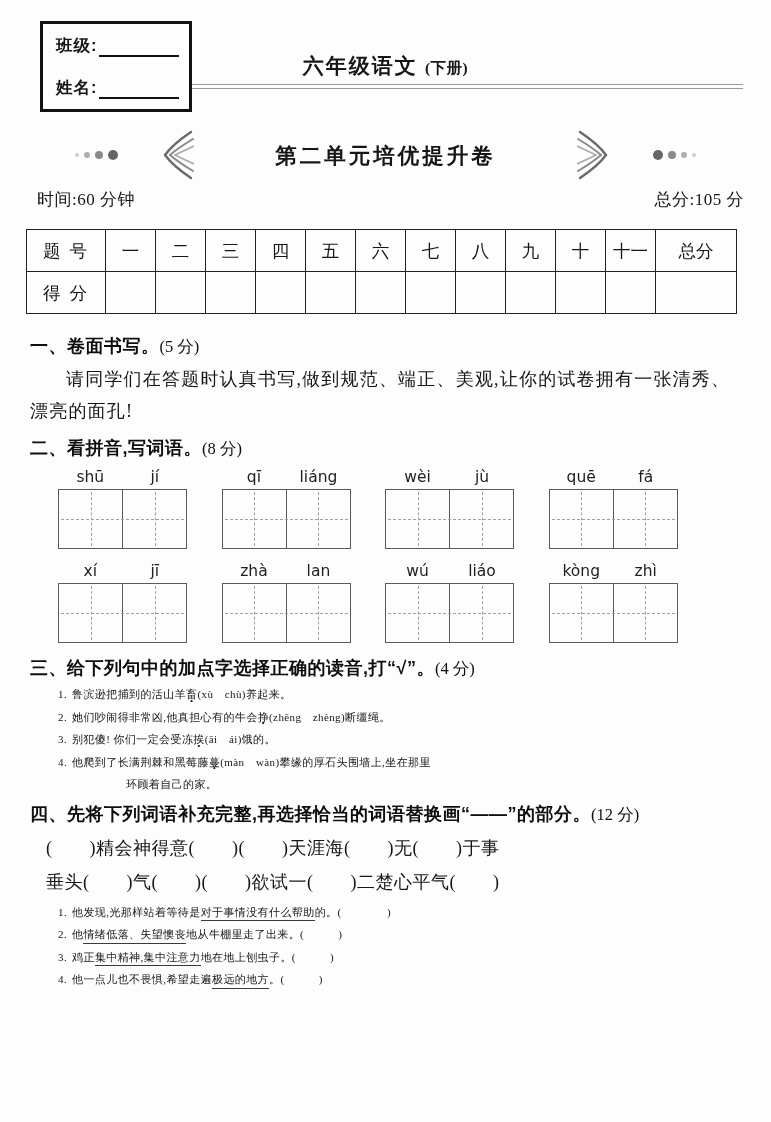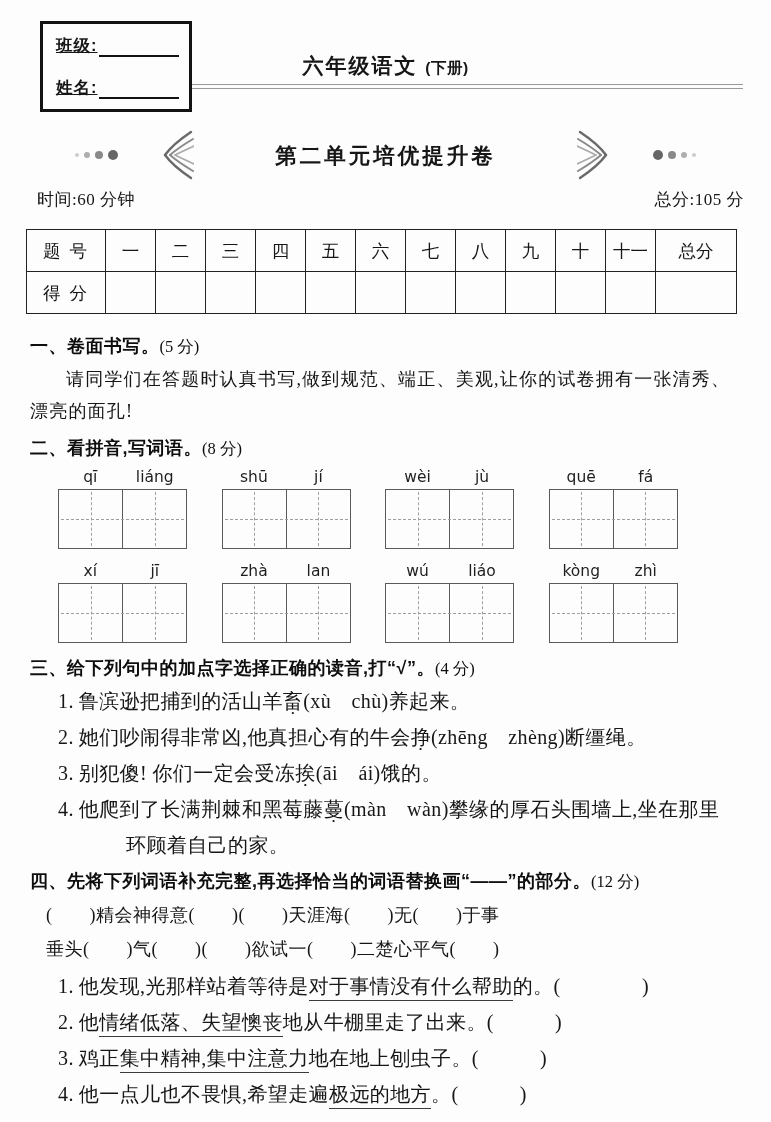--- a/index.html
+++ b/index.html
@@ -3,27 +3,27 @@
 <meta charset="utf-8">
 <style>
   html,body{margin:0;padding:0;background:#f4f4f4;}
   .page{position:relative;width:771px;height:1122px;background:#fdfdfd;margin:0 auto;
         font-family:"Liberation Serif",serif;color:#161616;overflow:hidden;}
 
   
   .hdr{position:absolute;top:0;left:0;right:0;height:228px;}
   .info-box{position:absolute;left:40px;top:21px;width:152px;height:91px;border:3.5px solid #121212;
             box-sizing:border-box;padding:11px 10px 10px 13px;display:flex;flex-direction:column;
-            justify-content:space-between;background:#fdfdfd;text-decoration:underline;}
+            justify-content:space-between;background:#fdfdfd;}
   .info-line{font-family:"Liberation Sans",sans-serif;font-weight:700;font-size:16.5px;
              display:flex;align-items:flex-end;letter-spacing:1px;}
   .wline{display:inline-block;flex:1;height:5px;border-bottom:2.2px solid #121212;margin-left:1px;}
 
   .book-title{position:absolute;left:0;right:0;top:52px;text-align:center;
-              font-family:Liberation Sans, sans-serif;font-weight:700;font-size:21px;letter-spacing:2px;}
+              font-family:Liberation Serif, serif;font-weight:700;font-size:21px;letter-spacing:2px;}
   .bt-vol{font-size:15.5px;letter-spacing:0.5px;}
 
   .double-rule{position:absolute;left:192px;right:28px;top:84px;height:3px;
                border-top:1.5px solid #9a9a9a;border-bottom:1.5px solid #9a9a9a;}
 
   .banner{position:absolute;left:0;right:0;top:129px;display:flex;align-items:center;justify-content:center;gap:35px;}
   .banner-title{font-family:"Liberation Sans",sans-serif;font-weight:700;font-size:21.5px;
                 letter-spacing:3px;margin:0 46px;white-space:nowrap;}
   .dots{display:flex;align-items:center;gap:5px;}
   .dots.left{margin-right:9px;}
@@ -56,21 +56,21 @@
   .pin-row{width:620px;margin:8px 0 13px 28px;display:flex;justify-content:space-between;}
   .pword{width:129px;}
   .plabels{display:flex;margin-bottom:3px;}
   .plabels span{flex:1;text-align:center;font-family:"DejaVu Sans",sans-serif;font-size:15.5px;color:#1e1e1e;}
   .pbox{height:60px;border:1.7px solid #5a5a5a;position:relative;display:flex;box-sizing:border-box;background:#fdfdfd;}
   .pcell{flex:1;position:relative;}
   .pcell + .pcell{border-left:1.7px solid #5a5a5a;}
   .pcell::before{content:"";position:absolute;left:50%;top:2px;bottom:2px;border-left:1px dashed #9f9f9f;}
   .pbox::after{content:"";position:absolute;top:50%;left:2px;right:2px;border-top:1px dashed #9f9f9f;}
 
-  .q{margin:6px 0;font-size:20px;line-height:1.5;padding-left:28px;letter-spacing:0.4px;}
+  .q{margin:6px 0;font-size:11px;line-height:1.5;padding-left:28px;letter-spacing:0.4px;}
   .qnum{margin-right:5px;}
   .cont{padding-left:96px;margin-top:1px;}
   .dotchar{position:relative;}
   .dotchar::after{content:"•";position:absolute;left:50%;transform:translateX(-50%);
                   bottom:-0.62em;font-size:9px;line-height:1;color:#111;}
   .ul{border-bottom:1.6px solid #3a3a3a;padding-bottom:2.5px;}
 
   .blank-row{display:flex;justify-content:flex-start;margin:10px 0;
              padding:0 16px 0 16px;font-size:18px;letter-spacing:0.5px;}
 </style>
@@ -197,32 +197,32 @@
   <div class="content">
 
     <h2 class="sec"><span class="ht">一、卷面书写。</span><span class="hs">(5 分)</span></h2>
     <p class="body-para"><span>请同学们在答题时认真书写,做到规范、端正、美观,让你的试卷拥有一张清秀、</span><br><span>漂亮的面孔!</span></p>
 
     <h2 class="sec"><span class="ht">二、看拼音,写词语。</span><span class="hs">(8 分)</span></h2>
 
     <div class="pin-row">
       <div class="pword">
         <div class="plabels">
+            <span>shū</span>
+            <span>jí</span>
+          </div>
+        <div class="pbox">
+            <div class="pcell"></div>
+            <div class="pcell"></div>
+          </div>
+      </div>
+      <div class="pword">
+        <div class="plabels">
             <span>qī</span>
             <span>liáng</span>
-          </div>
-        <div class="pbox">
-            <div class="pcell"></div>
-            <div class="pcell"></div>
-          </div>
-      </div>
-      <div class="pword">
-        <div class="plabels">
-            <span>shū</span>
-            <span>jí</span>
           </div>
         <div class="pbox">
             <div class="pcell"></div>
             <div class="pcell"></div>
           </div>
       </div>
       <div class="pword">
         <div class="plabels">
             <span>wèi</span>
             <span>jù</span>

